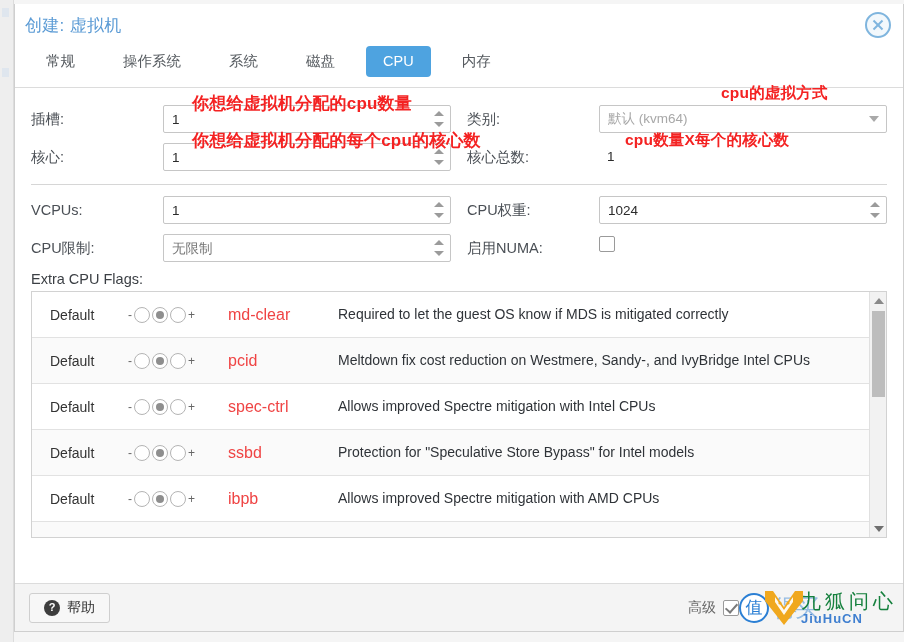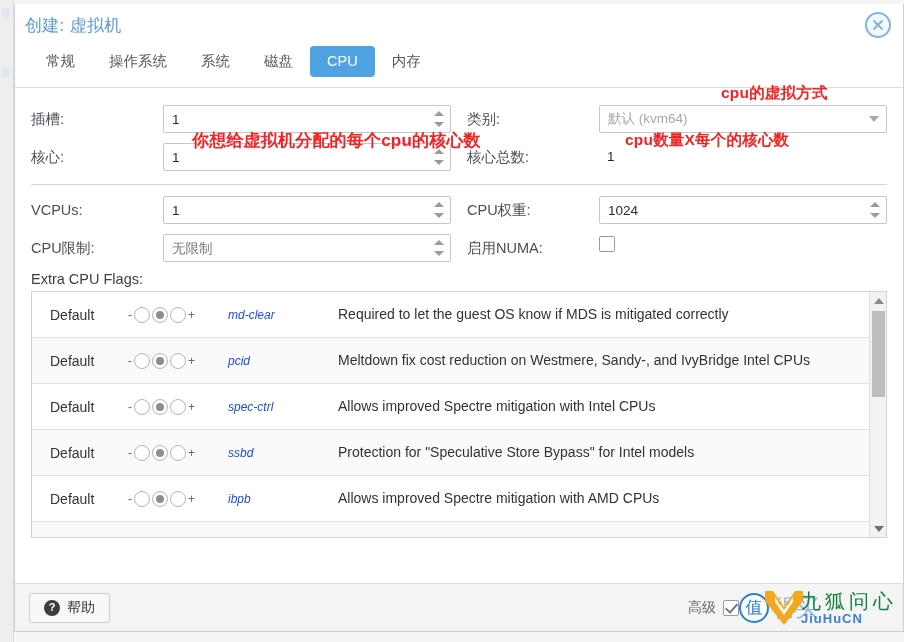--- a/index.html
+++ b/index.html
@@ -57,21 +57,21 @@
   }
   .close-btn svg { display:block; }
 
   
   .tabbar {
     height: 42px;
     background: #ffffff;
     border-bottom: 1px solid #dcdcdc;
     display: flex; align-items: flex-start;
     padding-left: 14px;
-    gap: 0;
+    gap: 14px;
   }
   .tab {
     padding: 7px 17px;
     font-size: 14.5px;
     color: #555a5f;
     border-radius: 4px;
     cursor: pointer;
     line-height: 1.2;
     white-space: nowrap;
   }
@@ -223,21 +223,21 @@
   }
   .rd.sel::after {
     content: "";
     position: absolute; left: 50%; top: 50%;
     transform: translate(-50%,-50%);
     width: 8px; height: 8px; border-radius: 50%;
     background: #8e8e8e;
   }
   .fr-name {
     width: 110px; flex: none;
-    font-size: 12px; color: #1d4ed8; font-style: italic;
+    font-size: 16px; color: #ef4444;
   }
   .fr-desc {
     flex: 1; padding-right: 28px;
     font-size: 14px; color: #2f3338;
     line-height: 1.35;
   }
 
   
   .vscroll {
     position: absolute; right: 0; top: 0;
@@ -461,20 +461,21 @@
         </div>
 
         <div class="field">
           <div class="lbl">启用NUMA:</div>
           <div class="ctl">
             <span class="cbx"></span>
           </div>
         </div>
       </div>
 
+      <div class="anno" style="left:177px; top:4px;">你想给虚拟机分配的cpu数量</div>
       <div class="anno" style="left:177px; top:41px;">你想给虚拟机分配的每个cpu的核心数</div>
       <div class="anno sm" style="left:706px; top:-5px;">cpu的虚拟方式</div>
       <div class="anno sm" style="left:610px; top:42px;">cpu数量X每个的核心数</div>
 
       <div class="flags-label">Extra CPU Flags:</div>
 
       <div class="flags-box">
         <div class="flags-scroll">
 
           <div class="frow">

